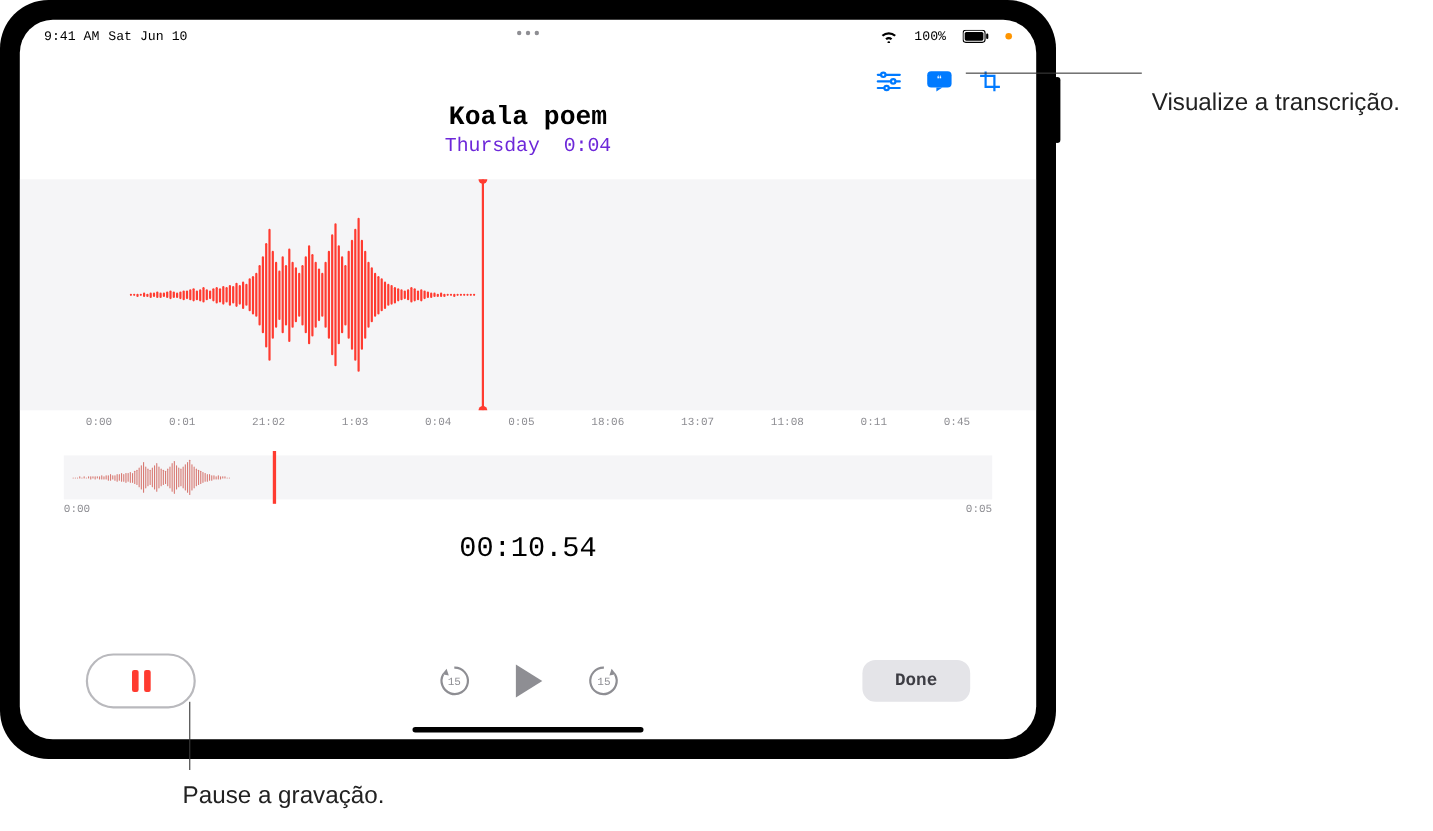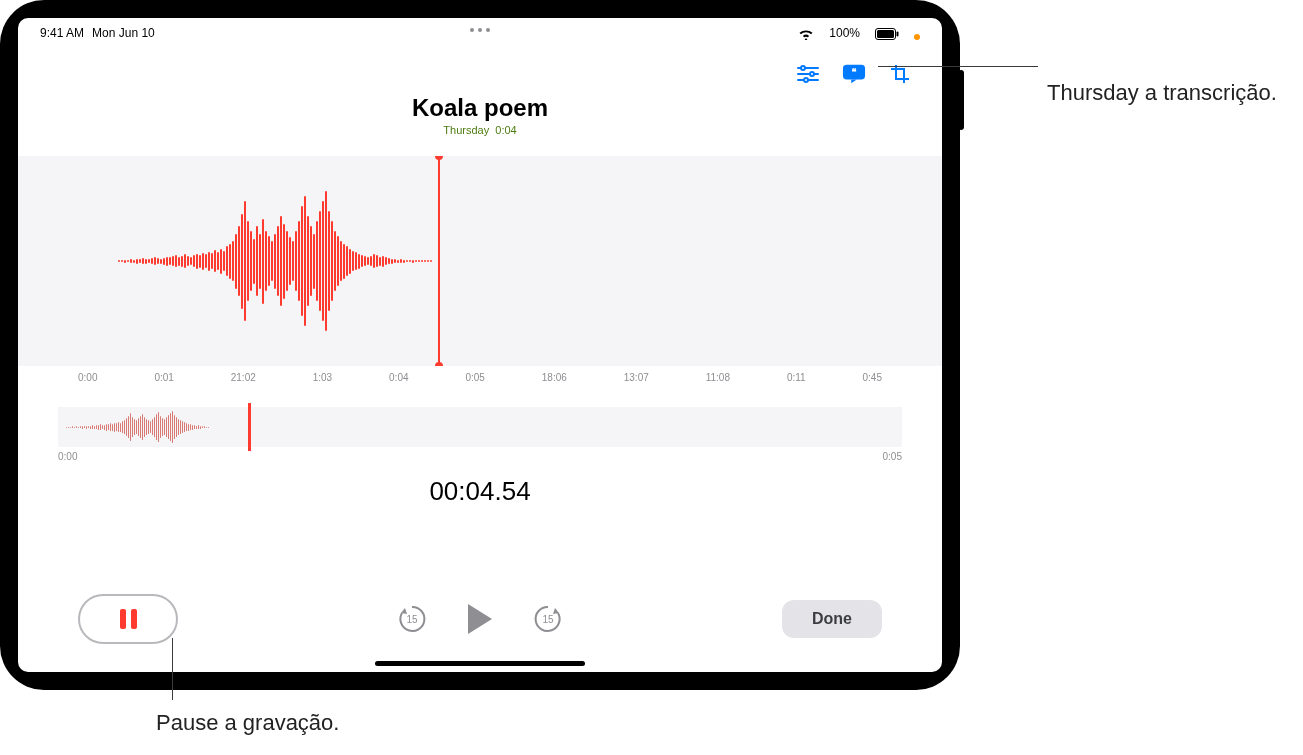--- a/index.html
+++ b/index.html
@@ -8,47 +8,47 @@
   .ipad{
     position:absolute;left:0;top:0;width:960px;height:690px;
     background:#000;border-radius:44px;box-sizing:border-box;
     padding:12px;
   }
   .ipad-inner{
     width:100%;height:100%;background:#000;border-radius:36px;position:relative;
     box-sizing:border-box;padding:6px;
   }
   .screen{
-    width:100%;height:100%;background:#fff;border-radius:10px;position:relative;overflow:hidden;
+    width:100%;height:100%;background:#fff;border-radius:30px;position:relative;overflow:hidden;font-family:Liberation Mono, monospace;
   }
   
   .btn-side{position:absolute;background:#000;border-radius:3px;}
   .btn-top1{left:90px;top:-4px;width:50px;height:6px;}
   .btn-top2{left:150px;top:-4px;width:50px;height:6px;}
   .btn-right{right:-4px;top:70px;width:6px;height:60px;}
   
   .statusbar{
     height:22px;display:flex;align-items:center;justify-content:space-between;
     padding:4px 22px 0 22px;font-size:12px;font-weight:500;
   }
   .sb-left{display:flex;gap:8px;align-items:center;}
-  .sb-right{display:flex;gap:15px;align-items:flex-end;}
+  .sb-right{display:flex;gap:15px;align-items:center;}
   .wifi-icon svg, .batt-icon svg{display:block;}
   .orange-dot{width:6px;height:6px;background:#ff9500;border-radius:50%;}
   .multitask{position:absolute;left:50%;top:10px;transform:translateX(-50%);display:flex;gap:4px;}
   .multitask span{width:4px;height:4px;background:#8e8e93;border-radius:50%;}
   
   .top-icons{
     position:absolute;right:30px;top:44px;display:flex;gap:22px;align-items:center;
   }
   .icon-btn{width:24px;height:24px;display:flex;align-items:center;justify-content:center;}
   
   .header{margin-top:50px;text-align:center;}
   .title{font-size:24px;font-weight:700;}
-  .subtitle{font-size:11px;color:#4d7c0f;margin-top:2px;}
+  .subtitle{font-size:18px;color:#6d28d9;margin-top:2px;}
   
   .wave-area{
     margin:20px 0 0 0;height:210px;background:#f5f5f7;position:relative;overflow:hidden;
   }
   .playhead{
     position:absolute;top:0;bottom:0;width:2px;background:#ff3b30;left:420px;
   }
   .playhead::before,.playhead::after{
     content:"";position:absolute;left:-3px;width:8px;height:8px;background:#ff3b30;border-radius:50%;
   }
@@ -95,21 +95,21 @@
   <div class="ipad">
     <div class="btn-side btn-top1"></div>
     <div class="btn-side btn-top2"></div>
     <div class="btn-side btn-right"></div>
     <div class="ipad-inner">
       <div class="screen">
 
         <div class="statusbar">
           <div class="sb-left">
             <span>9:41 AM</span>
-            <span>Mon Jun 10</span>
+            <span>Sat Jun 10</span>
           </div>
           <div class="sb-right">
             <span class="wifi-icon">
               <svg width="16" height="12" viewBox="0 0 16 12">
                   <path d="M8 10.5a1.2 1.2 0 100 2.4 1.2 1.2 0 000-2.4zm-3.2-2.6a5 5 0 016.4 0l-1.4 1.4a3 3 0 00-3.6 0zM1.5 4.8a10 10 0 0113 0l-1.4 1.4a8 8 0 00-10.2 0z" fill="#000"></path>
                 </svg>
             </span>
             <span>100%</span>
             <span class="batt-icon">
               <svg width="24" height="12" viewBox="0 0 24 12">
@@ -363,21 +363,21 @@
               <span style="height: 1px;"></span>
               <span style="height: 1px;"></span>
             </div>
           <div class="ov-cursor"></div>
         </div>
         <div class="ov-times">
           <span>0:00</span>
           <span>0:05</span>
         </div>
 
-        <div class="timer">00:04.54</div>
+        <div class="timer">00:10.54</div>
 
         <div class="controls">
           <div class="pause-btn">
             <div class="pause-glyph">
                 <span></span>
                 <span></span>
               </div>
           </div>
           <div class="center-ctrls">
             <div class="skip-circle">
@@ -402,18 +402,18 @@
           </div>
           <div class="done-btn">Done</div>
         </div>
 
         <div class="home-indicator"></div>
       </div>
     </div>
   </div>
 
   <div class="callout-line" style="left:878px;top:66px;width:160px;"></div>
-  <div class="callout-text" style="left:1047px;top:80px;">Thursday a transcrição.</div>
+  <div class="callout-text" style="left:1047px;top:80px;">Visualize a transcrição.</div>
 
   <div class="callout-vert" style="left:172px;top:638px;height:62px;"></div>
-  <div class="callout-text" style="left:156px;top:710px;">Pause a gravação.</div>
+  <div class="callout-text" style="left:166px;top:710px;">Pause a gravação.</div>
 
 </div>
 
 </body></html>

